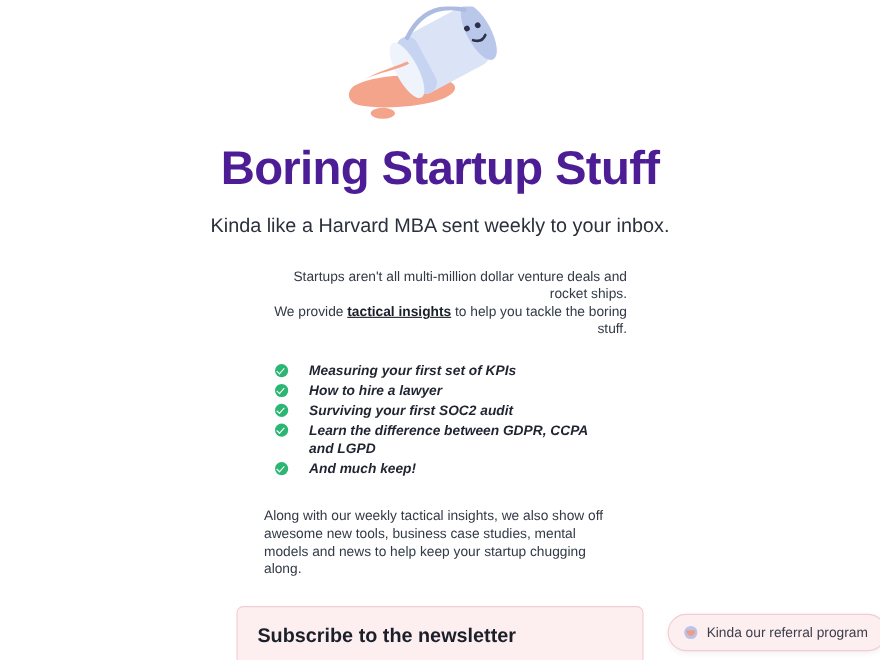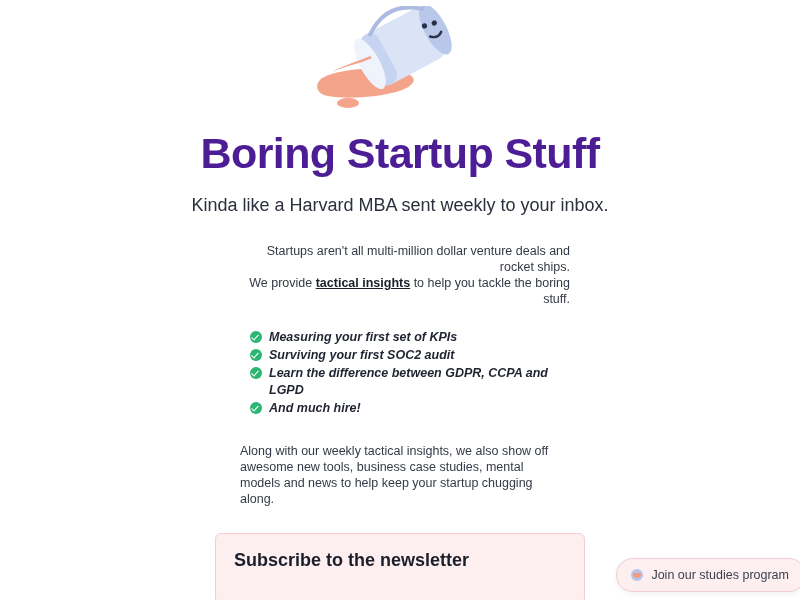--- a/index.html
+++ b/index.html
@@ -69,21 +69,21 @@
     margin: 22px auto 0;
     width: 300px;
     padding: 0;
     list-style: none;
     font-size: 12.5px;
     line-height: 17px;
   }
   .bullets li {
     display: flex;
     align-items: flex-start;
-    gap: 7px;
+    gap: 19px;
     margin-bottom: 1px;
   }
   .check {
     flex: 0 0 auto;
     width: 12px; height: 12px;
     margin-top: 2px;
     border-radius: 50%;
     background: #2bb673;
     position: relative;
   }
@@ -196,37 +196,41 @@
     <span>We provide </span><a href="#">tactical insights</a><span> to help you tackle the boring stuff.</span>
   </div>
 
   <ul class="bullets">
     <li>
       <span class="check"></span>
       <span class="txt">Measuring your first set of KPIs</span>
     </li>
     <li>
       <span class="check"></span>
+      <span class="txt">How to hire a lawyer</span>
+    </li>
+    <li>
+      <span class="check"></span>
       <span class="txt">Surviving your first SOC2 audit</span>
     </li>
     <li>
       <span class="check"></span>
       <span class="txt">Learn the difference between GDPR, CCPA and LGPD</span>
     </li>
     <li>
       <span class="check"></span>
-      <span class="txt">And much hire!</span>
+      <span class="txt">And much keep!</span>
     </li>
   </ul>
 
   <div class="body-block second">Along with our weekly tactical insights, we also show off awesome new tools, business case studies, mental models and news to help keep your startup chugging along.</div>
 
   <div class="subscribe-card">
     <div class="subscribe-title">Subscribe to the newsletter</div>
 
   </div>
 
   <div class="referral-pill">
     <span class="referral-dot"></span>
-    <span>Join our studies program</span>
+    <span>Kinda our referral program</span>
   </div>
 
 </div>
 
 </body></html>

